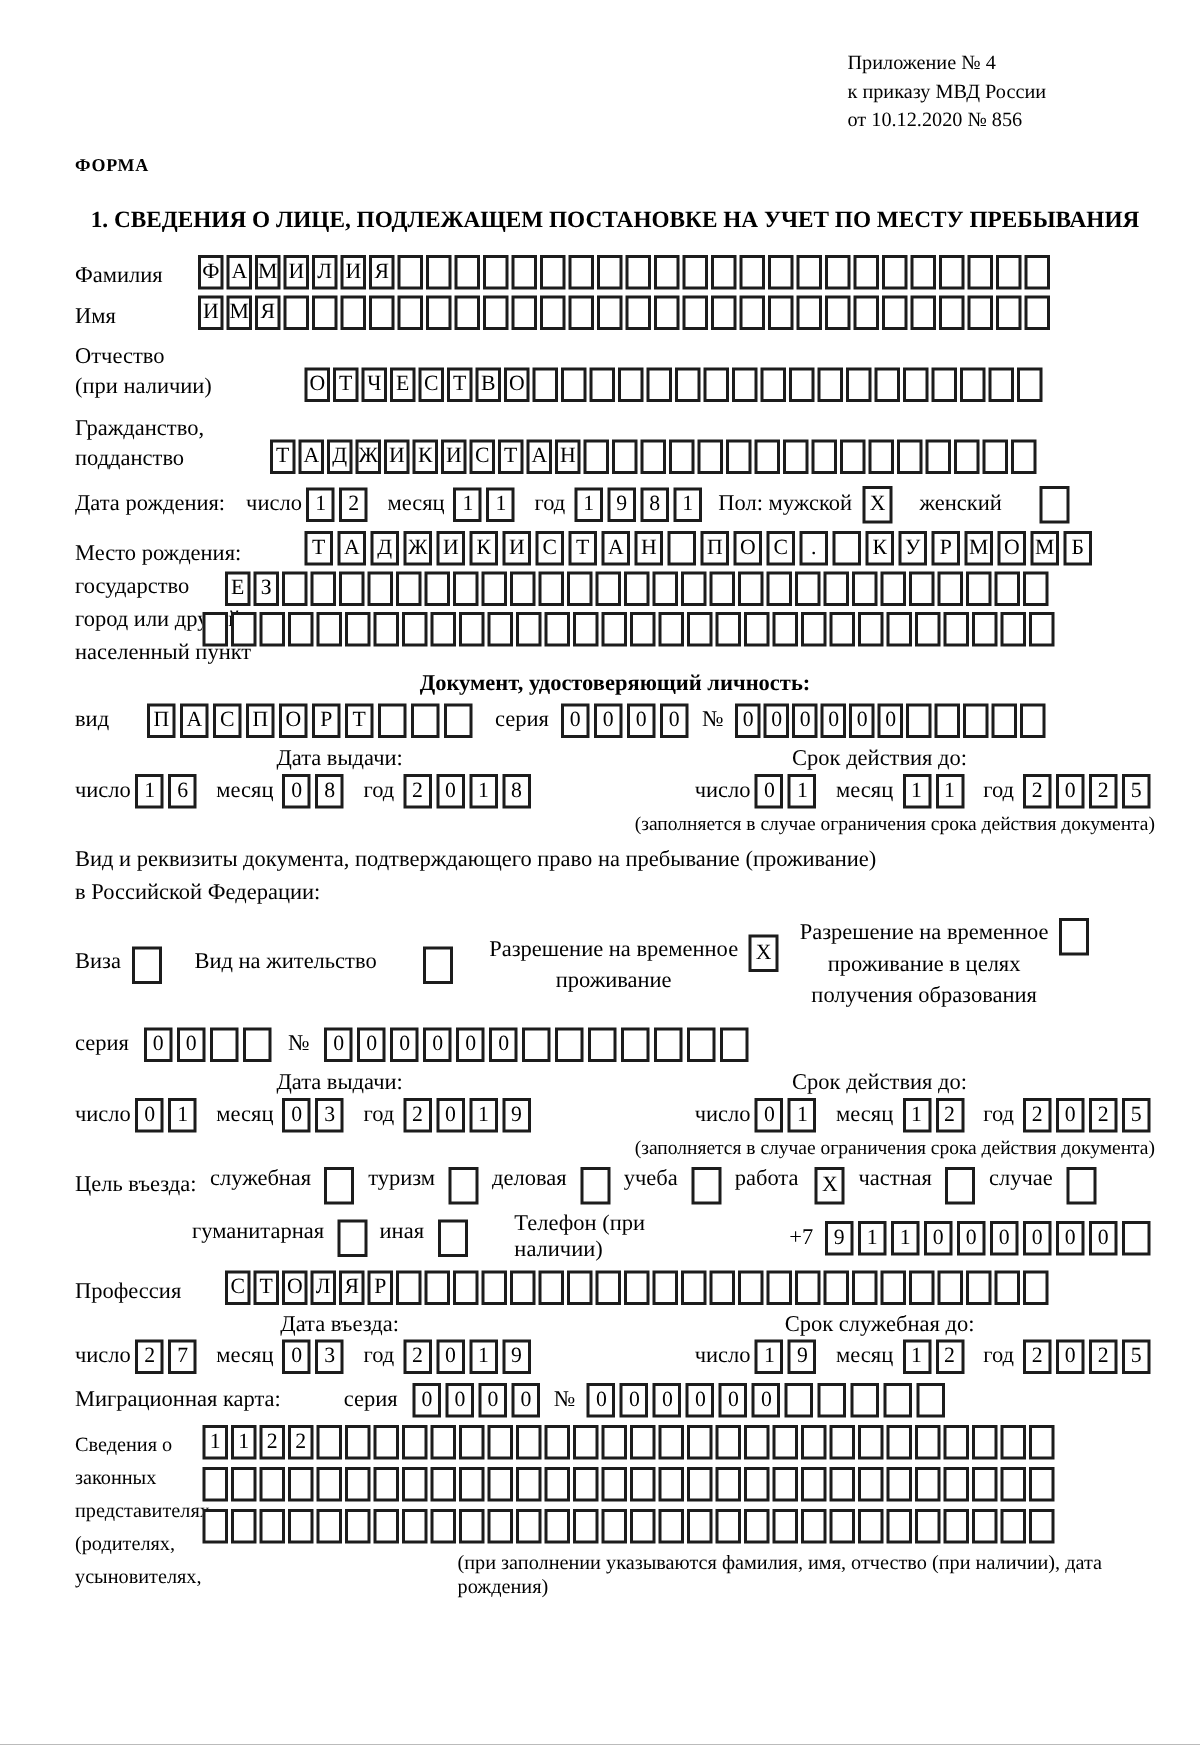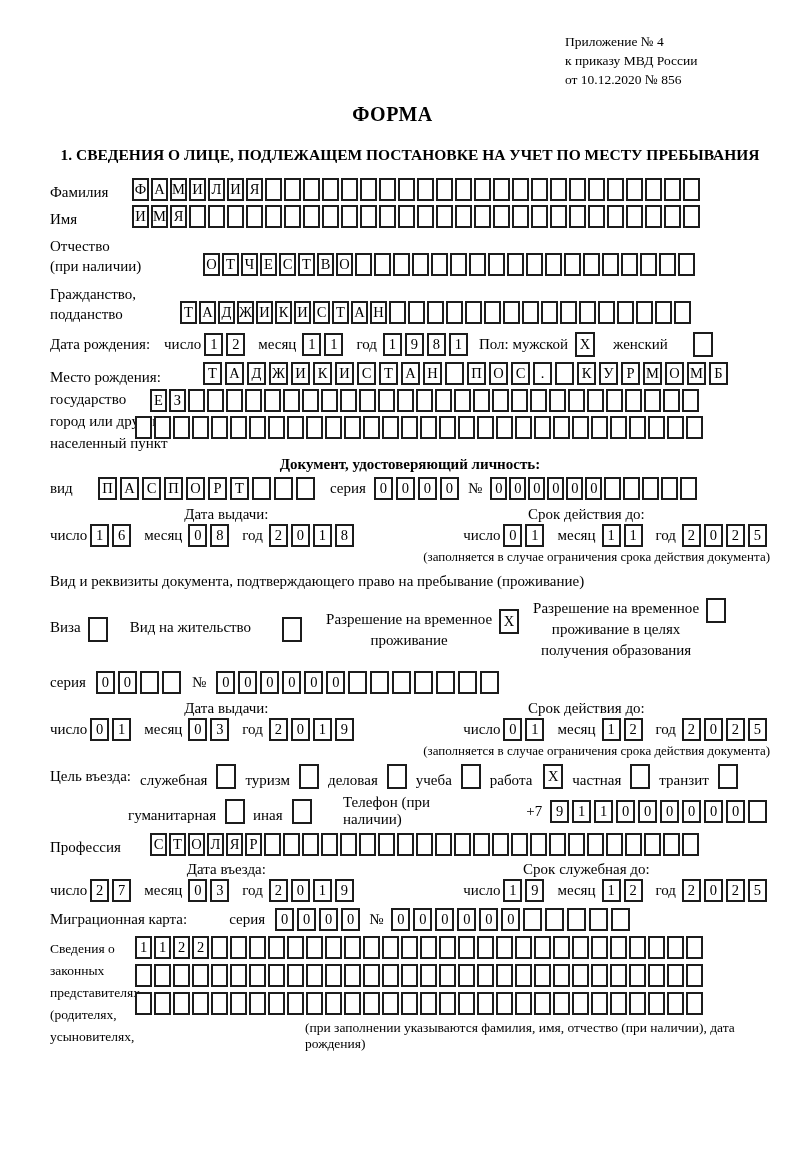--- a/index.html
+++ b/index.html
@@ -6,21 +6,21 @@
   html,body { margin:0; padding:0; background:#888; }
   .page {
     width:800px; height:1163px; margin:0 auto; background:#fff;
     font-family:"Liberation Serif","DejaVu Serif",serif;
     font-size:15px; color:#000;
     padding:32px 30px 0 50px; overflow:hidden; position:relative;
   }
   
   .appendix { width:195px; margin-left:auto; margin-right:10px; line-height:19px; font-size:13.5px; }
   .appendix .grp2 { margin-top:5px; }
-  .forma { text-align:center; font-weight:bold; font-size:20px; margin:14px 35px 0 0; letter-spacing:.5px; }
+  .forma { text-align:left; font-weight:bold; font-size:12px; margin:14px 35px 0 0; letter-spacing:.5px; }
   
   .title { text-align:center; font-weight:bold; font-size:16px; line-height:22px; margin-top:16px; }
   .title-underline { display:inline-block; width:55px; border-bottom:2px solid #222; height:14px; margin-left:10px; }
   .sect { text-align:center; font-weight:bold; font-size:15.5px; margin-top:20px; white-space:nowrap; }
   .formbody { margin-top:14px; }
   
   .cbox,.wbox,.kbox {
     display:inline-flex; flex:none; align-items:center; justify-content:center;
     border:2px solid #1c1c1c; height:23px; background:#fff;
     font-size:14.5px; line-height:1;
@@ -42,21 +42,21 @@
   .dlbl { flex:none; padding:0 3px 0 0; }
   .dlbl.sp { padding-left:10px; padding-right:6px; }
   .dnote { text-align:right; font-size:13px; line-height:15px; margin:2px 0 6px; }
   .dates-plain { margin-bottom:6px; }
   
   .intro { line-height:22px; margin-top:4px; }
   .res-opts { display:flex; align-items:center; margin:6px 0 10px; }
   .ropt { display:flex; align-items:flex-start; }
   .ropt .rtxt { text-align:center; line-height:21px; }
   
-  .popt { display:inline-flex; align-items:flex-end; margin-left:9px; }
+  .popt { display:inline-flex; align-items:flex-start; margin-left:9px; }
   .popt .plbl { padding-right:2px; }
   .inline-row { display:flex; align-items:center; margin-bottom:5px; }
   
   .reps { display:flex; align-items:flex-start; }
   .reps .rlabels { width:85px; flex:none; font-size:13.5px; line-height:22px; padding-top:2px; }
   .reps .rrows .frow { margin-bottom:5px; }
   .rep-note { font-size:13.5px; margin:2px 0 0 170px; }
 </style>
 </head>
 <body>
@@ -444,20 +444,21 @@
               <span class="wbox">2</span>
               <span class="wbox">5</span>
             </span>
         </div>
       </div>
     </div>
     <div class="dnote">(заполняется в случае ограничения срока действия документа)</div>
 
     <div class="intro">
       <div>Вид и реквизиты документа, подтверждающего право на пребывание (проживание)</div>
+      <div>в Российской Федерации:</div>
     </div>
 
     <div class="res-opts">
       <span class="ropt">
         <span class="rtxt">Виза</span>
         <span class="boxes" style="margin-left:0">
             <span class="kbox"></span>
           </span>
       </span>
       <span class="ropt" style="margin-left:22px">
@@ -596,21 +597,21 @@
             <span class="kbox">X</span>
           </span>
         </span>
       <span class="popt">
           <span class="plbl">частная</span>
           <span class="boxes">
             <span class="kbox"></span>
           </span>
         </span>
       <span class="popt">
-          <span class="plbl">транзит</span>
+          <span class="plbl">случае</span>
           <span class="boxes">
             <span class="kbox"></span>
           </span>
         </span>
     </div>
     <div class="inline-row" style="margin-left:78px">
       <span class="popt" style="margin-left:0">
           <span class="plbl">гуманитарная</span>
           <span class="boxes">
             <span class="kbox"></span>

